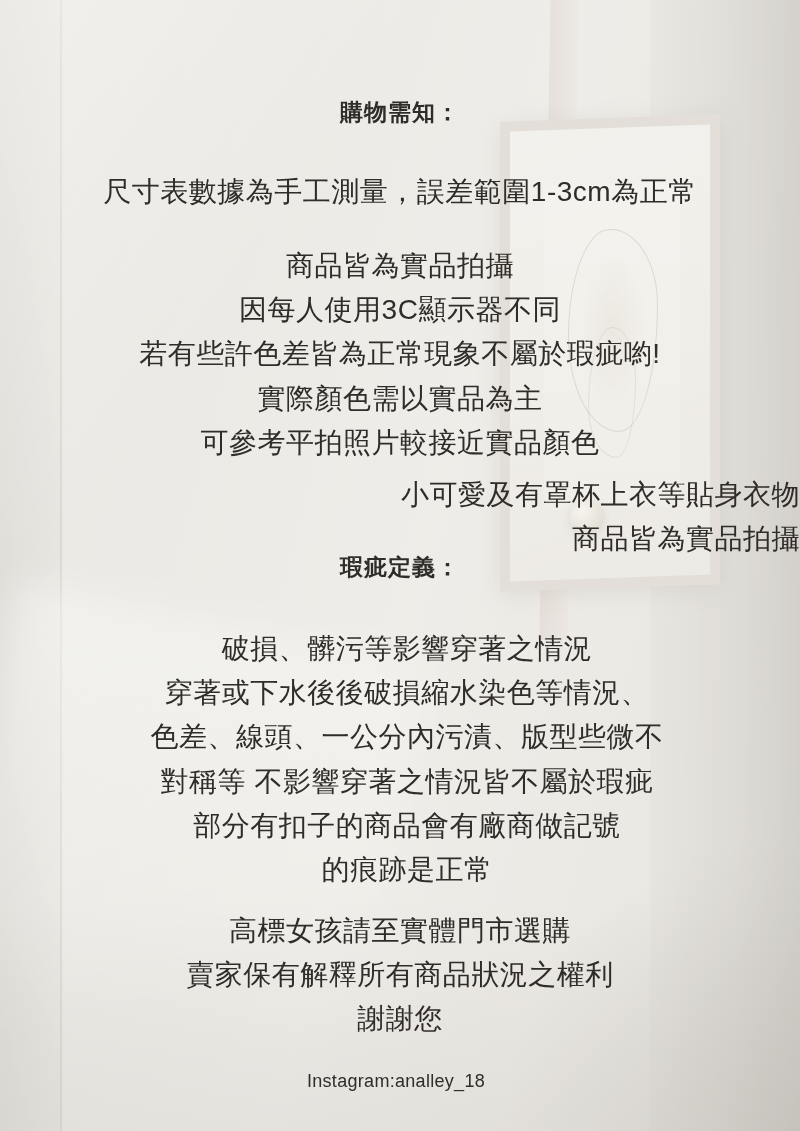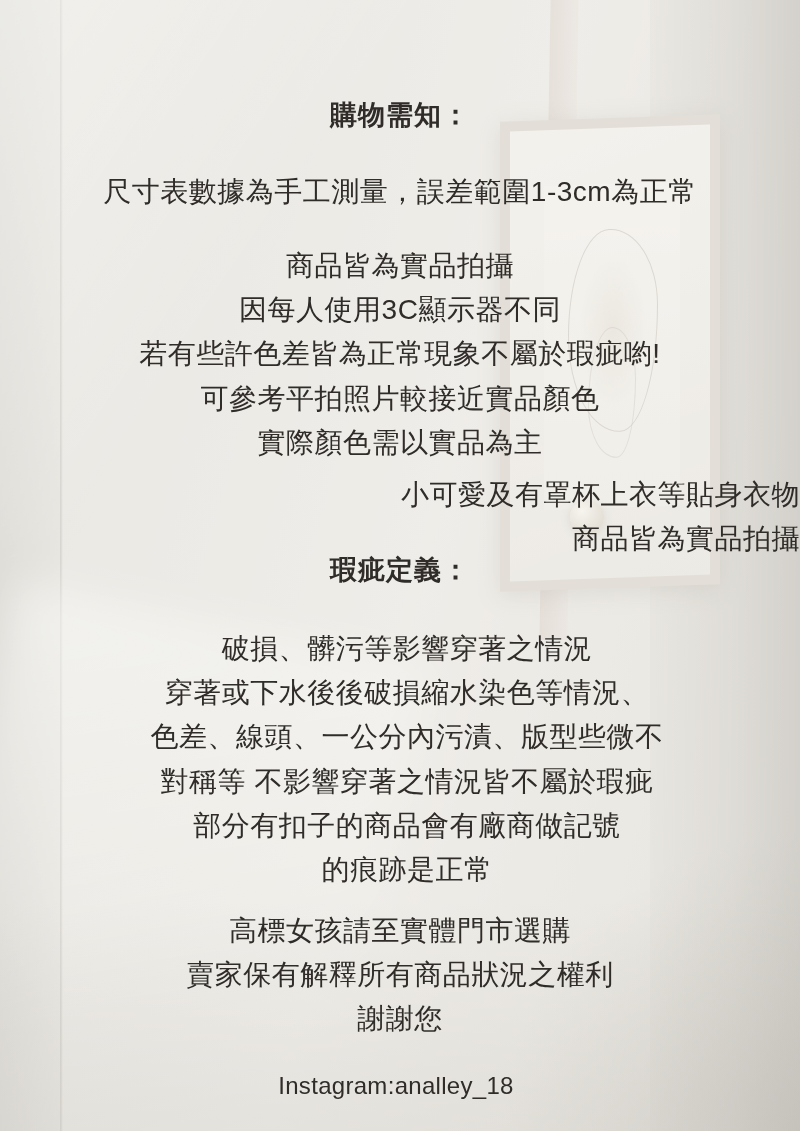--- a/index.html
+++ b/index.html
@@ -139,40 +139,40 @@
   
   .content {
     position: absolute;
     inset: 0;
     padding: 0 40px;
     box-sizing: border-box;
     color: #2f2c29;
     text-align: center;
   }
   .heading {
-    font-size: 27px;
+    font-size: 23px;
     font-weight: bold;
     letter-spacing: 1px;
     line-height: 1.3;
   }
   .para {
     font-size: 28px;
     line-height: 1.58;
     letter-spacing: 0.5px;
   }
   .line { display: block; }
 
   .pos-h1 { position: absolute; left: 0; right: 0; top: 98px; }
   .pos-p1 { position: absolute; left: 0; right: 0; top: 170px; }
   .pos-p2 { position: absolute; left: 0; right: 0; top: 244px; }
   .pos-p3 { position: absolute; left: 0; right: 0; top: 473px; text-align: right; }
   .pos-h2 { position: absolute; left: 0; right: 0; top: 553px; }
   .pos-p4 { position: absolute; left: 14px; right: 0; top: 627px; }
   .pos-p5 { position: absolute; left: 0; right: 0; top: 909px; }
-  .pos-ig { position: absolute; left: 0; right: 8px; top: 1067px; font-size: 24px; letter-spacing: 0.3px; }
+  .pos-ig { position: absolute; left: 0; right: 8px; top: 1067px; font-size: 18px; letter-spacing: 0.3px; }
 </style>
 </head>
 <body>
 
 <div id="page">
 
   <div class="bg-base"></div>
   <div class="wall-left"></div>
   <div class="wall-edge"></div>
   <div class="wall-right"></div>
@@ -196,22 +196,22 @@
     <div class="heading pos-h1">購物需知：</div>
 
     <div class="para pos-p1">
       <span class="line">尺寸表數據為手工測量，誤差範圍1-3cm為正常</span>
     </div>
 
     <div class="para pos-p2">
       <span class="line">商品皆為實品拍攝</span>
       <span class="line">因每人使用3C顯示器不同</span>
       <span class="line">若有些許色差皆為正常現象不屬於瑕疵喲!</span>
+      <span class="line">實際顏色需以實品為主</span>
       <span class="line">可參考平拍照片較接近實品顏色</span>
-      <span class="line">實際顏色需以實品為主</span>
     </div>
 
     <div class="para pos-p3">
       <span class="line">小可愛及有罩杯上衣等貼身衣物</span>
       <span class="line">商品皆為實品拍攝</span>
     </div>
 
     <div class="heading pos-h2">瑕疵定義：</div>
 
     <div class="para pos-p4">

